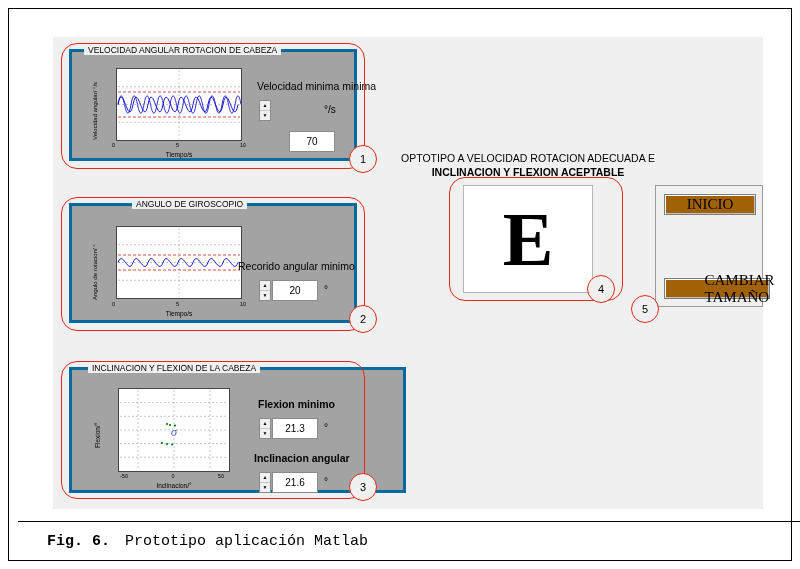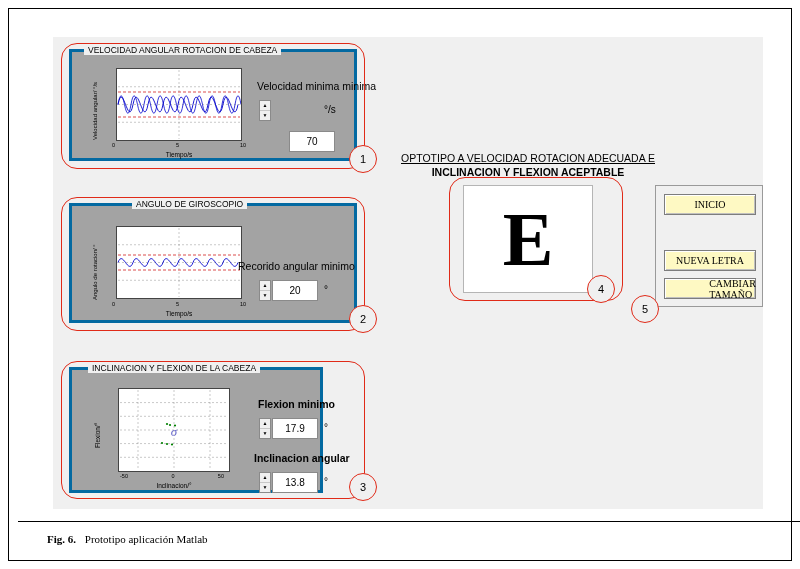--- a/index.html
+++ b/index.html
@@ -158,38 +158,38 @@
   }
   
   .btn-panel {
     position: absolute;
     background: #f0f0f0;
     border: 1px solid #9a9a9a;
     box-sizing: border-box;
   }
   .push-btn {
     position: absolute;
-    background: #fef9c3;
+    background: #a16207;
     border: 1px solid #7d7d7d;
     box-sizing: border-box;
     font-family: "Liberation Serif", serif;
-    font-size: 10px;
+    font-size: 15px;
     color: #000;
     display: flex;
     align-items: center;
     justify-content: center;
     box-shadow: inset 1px 1px 0 #ffffff, inset -1px -1px 0 #c0c0c0;
   }
   
   .fig-caption {
     position: absolute;
     left: 38px;
     top: 524px;
-    font-family: Liberation Serif, serif;
-    font-size: 11px;
+    font-family: Liberation Mono, monospace;
+    font-size: 15px;
     color: #000;
   }
   .fig-caption .lbl { font-weight: bold; }
   .caption-rule {
     position: absolute;
     left: 9px;
     top: 512px;
     width: 782px;
     height: 1px;
     background: #000;
@@ -281,21 +281,21 @@
       <div class="spinner" style="left:187px; top:74px;">
         <div class="arrow">▲</div>
         <div class="arrow">▼</div>
       </div>
       <div class="edit-box" style="left:200px; top:74px; width:46px;">20</div>
       <div class="unit" style="left:252px; top:78px;">°</div>
     </div>
     <div class="annot-box" style="left:8px; top:160px; width:304px; height:134px;"></div>
     <div class="annot-circle" style="left:296px; top:268px;">2</div>
 
-    <div class="panel" style="left:16px; top:330px; width:254px; height:126px;">
+    <div class="panel" style="left:16px; top:330px; width:337px; height:126px;">
       <div class="panel-title" style="left:16px;">INCLINACION Y FLEXION DE LA CABEZA</div>
 
       <div class="axes" style="left:46px; top:18px; width:112px; height:84px;">
         <svg width="110" height="82" viewBox="0 0 110 82">
           <g stroke="#000" stroke-width="0.4" stroke-dasharray="2,2" opacity="0.55">
             <line x1="1" y1="13.6" x2="109" y2="13.6"></line>
             <line x1="1" y1="27.3" x2="109" y2="27.3"></line>
             <line x1="1" y1="41" x2="109" y2="41"></line>
             <line x1="1" y1="54.6" x2="109" y2="54.6"></line>
             <line x1="1" y1="68.3" x2="109" y2="68.3"></line>
@@ -329,47 +329,46 @@
         <span>-50</span>
           <span>0</span>
           <span>50</span>
       </div>
 
       <div class="field-label" style="left:186px; top:28px; font-weight:bold;">Flexion minimo</div>
       <div class="spinner" style="left:187px; top:48px;">
         <div class="arrow">▲</div>
         <div class="arrow">▼</div>
       </div>
-      <div class="edit-box" style="left:200px; top:48px; width:46px;">17.9</div>
+      <div class="edit-box" style="left:200px; top:48px; width:46px;">21.3</div>
       <div class="unit" style="left:252px; top:52px;">°</div>
 
       <div class="field-label" style="left:182px; top:82px; font-weight:bold;">Inclinacion angular</div>
       <div class="spinner" style="left:187px; top:102px;">
         <div class="arrow">▲</div>
         <div class="arrow">▼</div>
       </div>
-      <div class="edit-box" style="left:200px; top:102px; width:46px;">13.8</div>
+      <div class="edit-box" style="left:200px; top:102px; width:46px;">21.6</div>
       <div class="unit" style="left:252px; top:106px;">°</div>
     </div>
     <div class="annot-box" style="left:8px; top:324px; width:304px; height:138px;"></div>
     <div class="annot-circle" style="left:296px; top:436px;">3</div>
 
-    <div class="optotype-caption" style="left:330px; top:114px; width:290px;text-decoration:underline;">OPTOTIPO A VELOCIDAD ROTACION ADECUADA E</div>
+    <div class="optotype-caption" style="left:330px; top:114px; width:290px;">OPTOTIPO A VELOCIDAD ROTACION ADECUADA E</div>
     <div class="optotype-caption" style="left:330px; top:128px; width:290px;font-weight:bold;">INCLINACION Y FLEXION ACEPTABLE</div>
 
     <div class="optotype-area" style="left:410px; top:148px; width:130px; height:108px;">
       <span class="optotype-letter">E</span>
     </div>
     <div class="annot-box" style="left:396px; top:140px; width:174px; height:124px;"></div>
     <div class="annot-circle" style="left:534px; top:238px;">4</div>
 
     <div class="btn-panel" style="left:602px; top:148px; width:108px; height:122px;">
       <div class="push-btn" style="left:8px; top:8px; width:92px; height:21px;">INICIO</div>
-      <div class="push-btn" style="left:8px; top:64px; width:92px; height:21px;">NUEVA LETRA</div>
-      <div class="push-btn" style="left:8px; top:92px; width:92px; height:21px;padding-left:45px;">CAMBIAR TAMAÑO</div>
+      <div class="push-btn" style="left:8px; top:92px; width:106px; height:21px;padding-left:45px;">CAMBIAR TAMAÑO</div>
     </div>
     <div class="annot-circle" style="left:578px; top:258px;">5</div>
 
   </div>
 
   <div class="caption-rule"></div>
   <div class="fig-caption">
     <span class="lbl">Fig. 6.</span>
     <span style="margin-left:6px;">Prototipo aplicación Matlab</span>
   </div>

